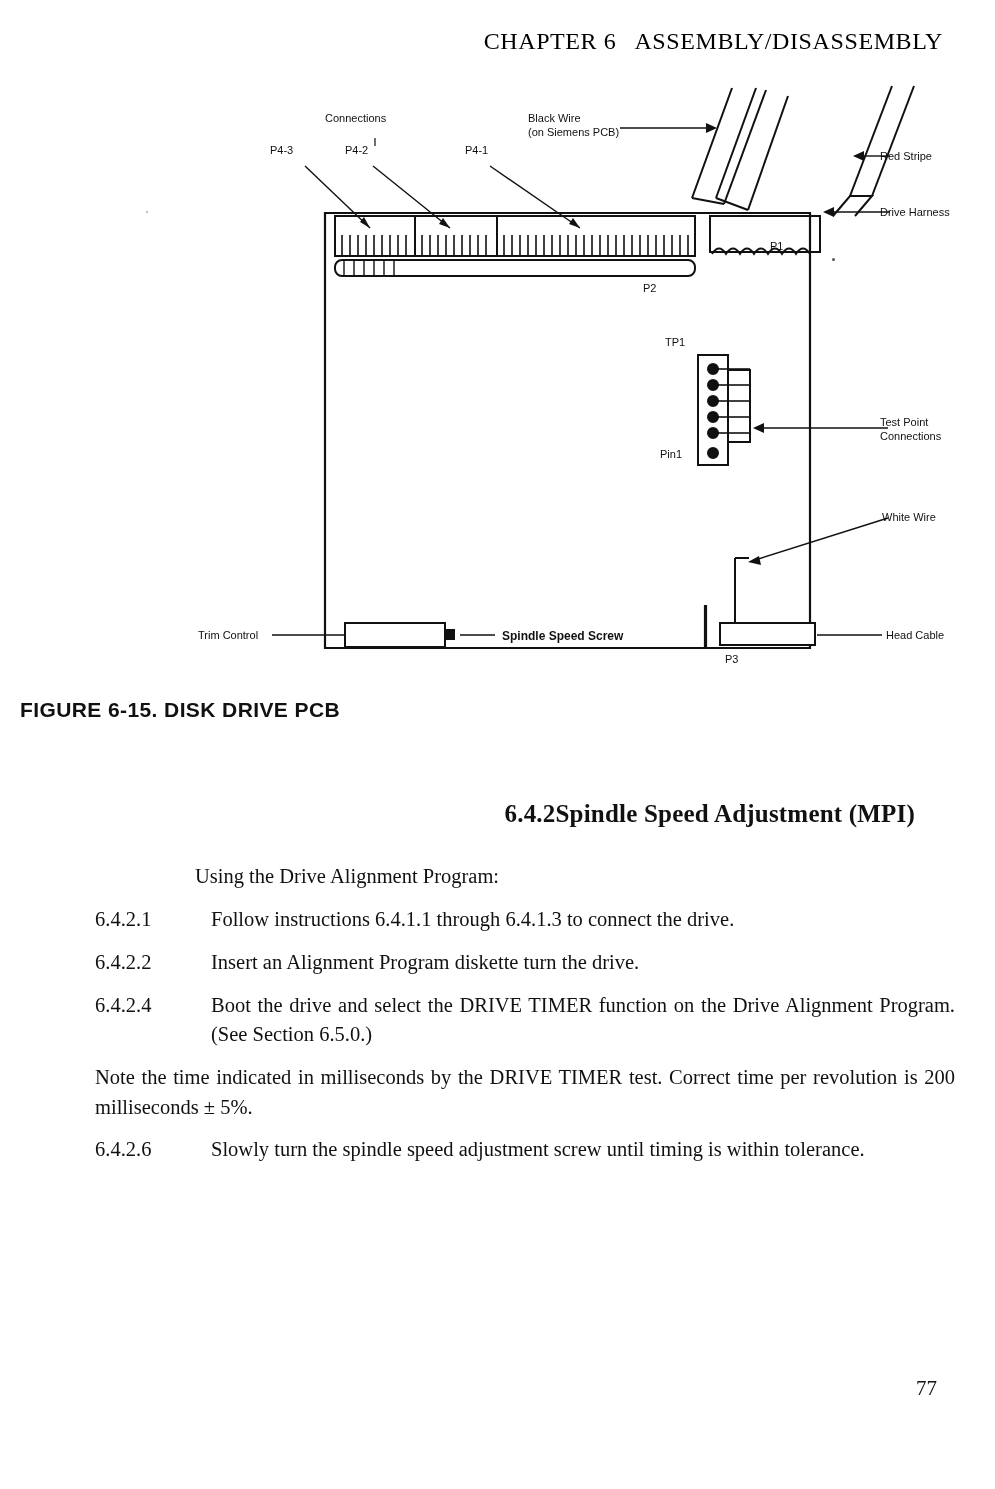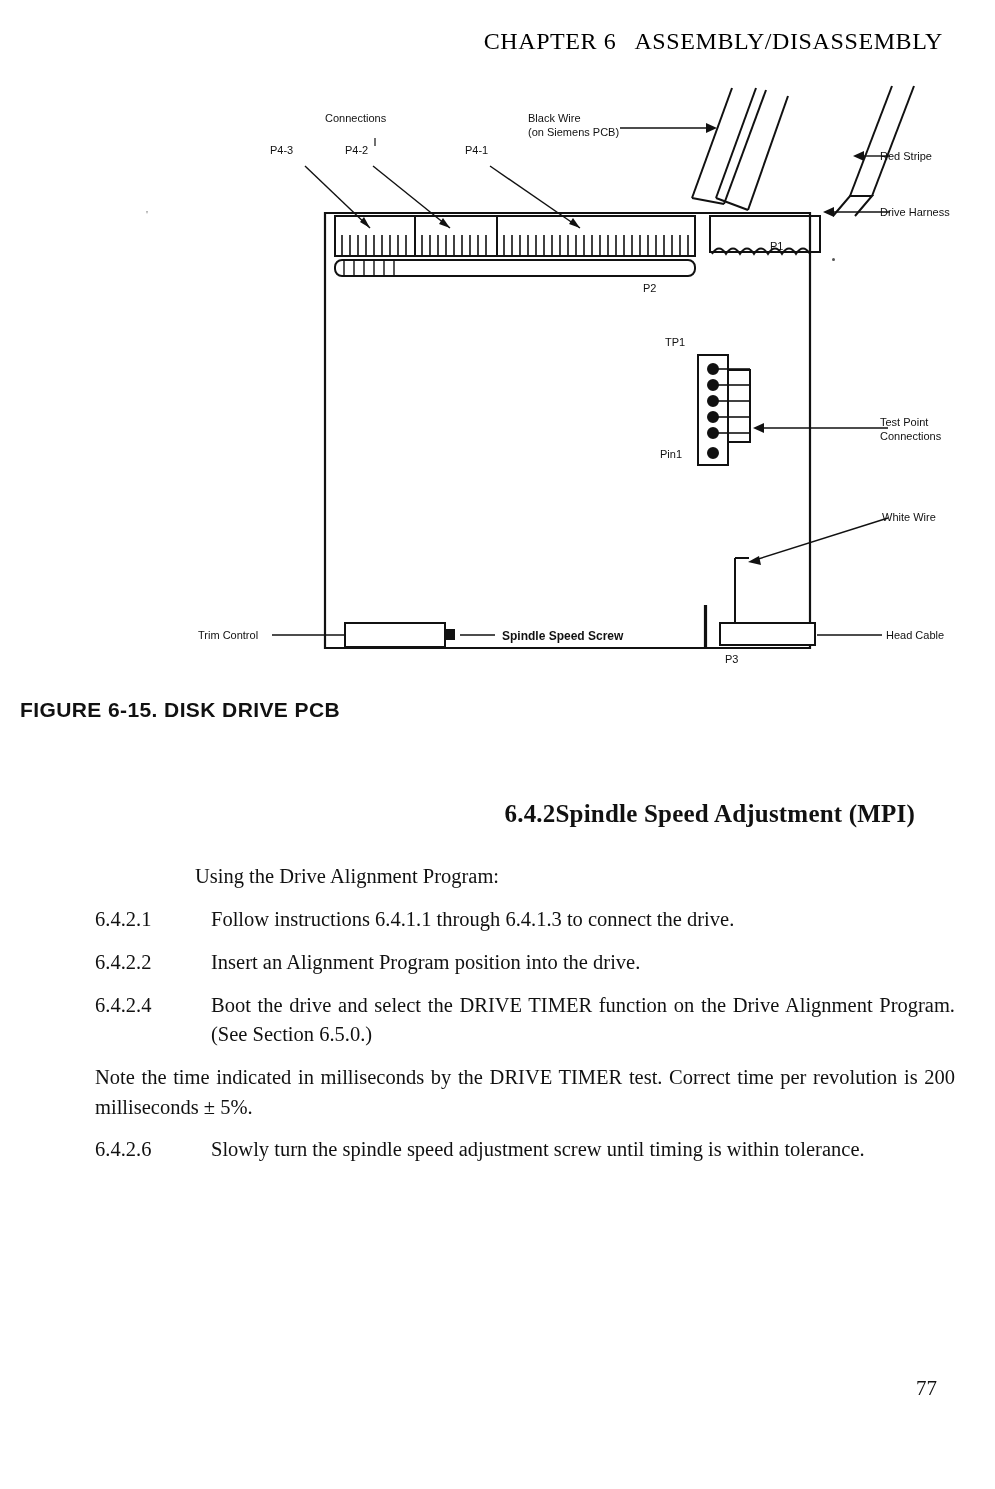--- a/index.html
+++ b/index.html
@@ -328,21 +328,21 @@
 
 <div class="body-block">
   <p class="lead-line">Using the Drive Alignment Program:</p>
 
   <div class="para">
     <span class="pnum">6.4.2.1</span>
     <span class="ptext">Follow instructions 6.4.1.1 through 6.4.1.3 to connect the drive.</span>
   </div>
   <div class="para">
     <span class="pnum">6.4.2.2</span>
-    <span class="ptext">Insert an Alignment Program position into the drive.</span>
+    <span class="ptext">Insert an Alignment Program diskette turn the drive.</span>
   </div>
   <div class="para">
     <span class="pnum">6.4.2.4</span>
     <span class="ptext">Boot the drive and select the DRIVE TIMER function on the Drive Alignment Program. (See Section 6.5.0.)</span>
   </div>
   <div class="para">
     <span class="ptext">Note the time indicated in milliseconds by the DRIVE TIMER test. Correct time per revolution is 200 milliseconds ± 5%.</span>
   </div>
   <div class="para">
     <span class="pnum">6.4.2.6</span>

